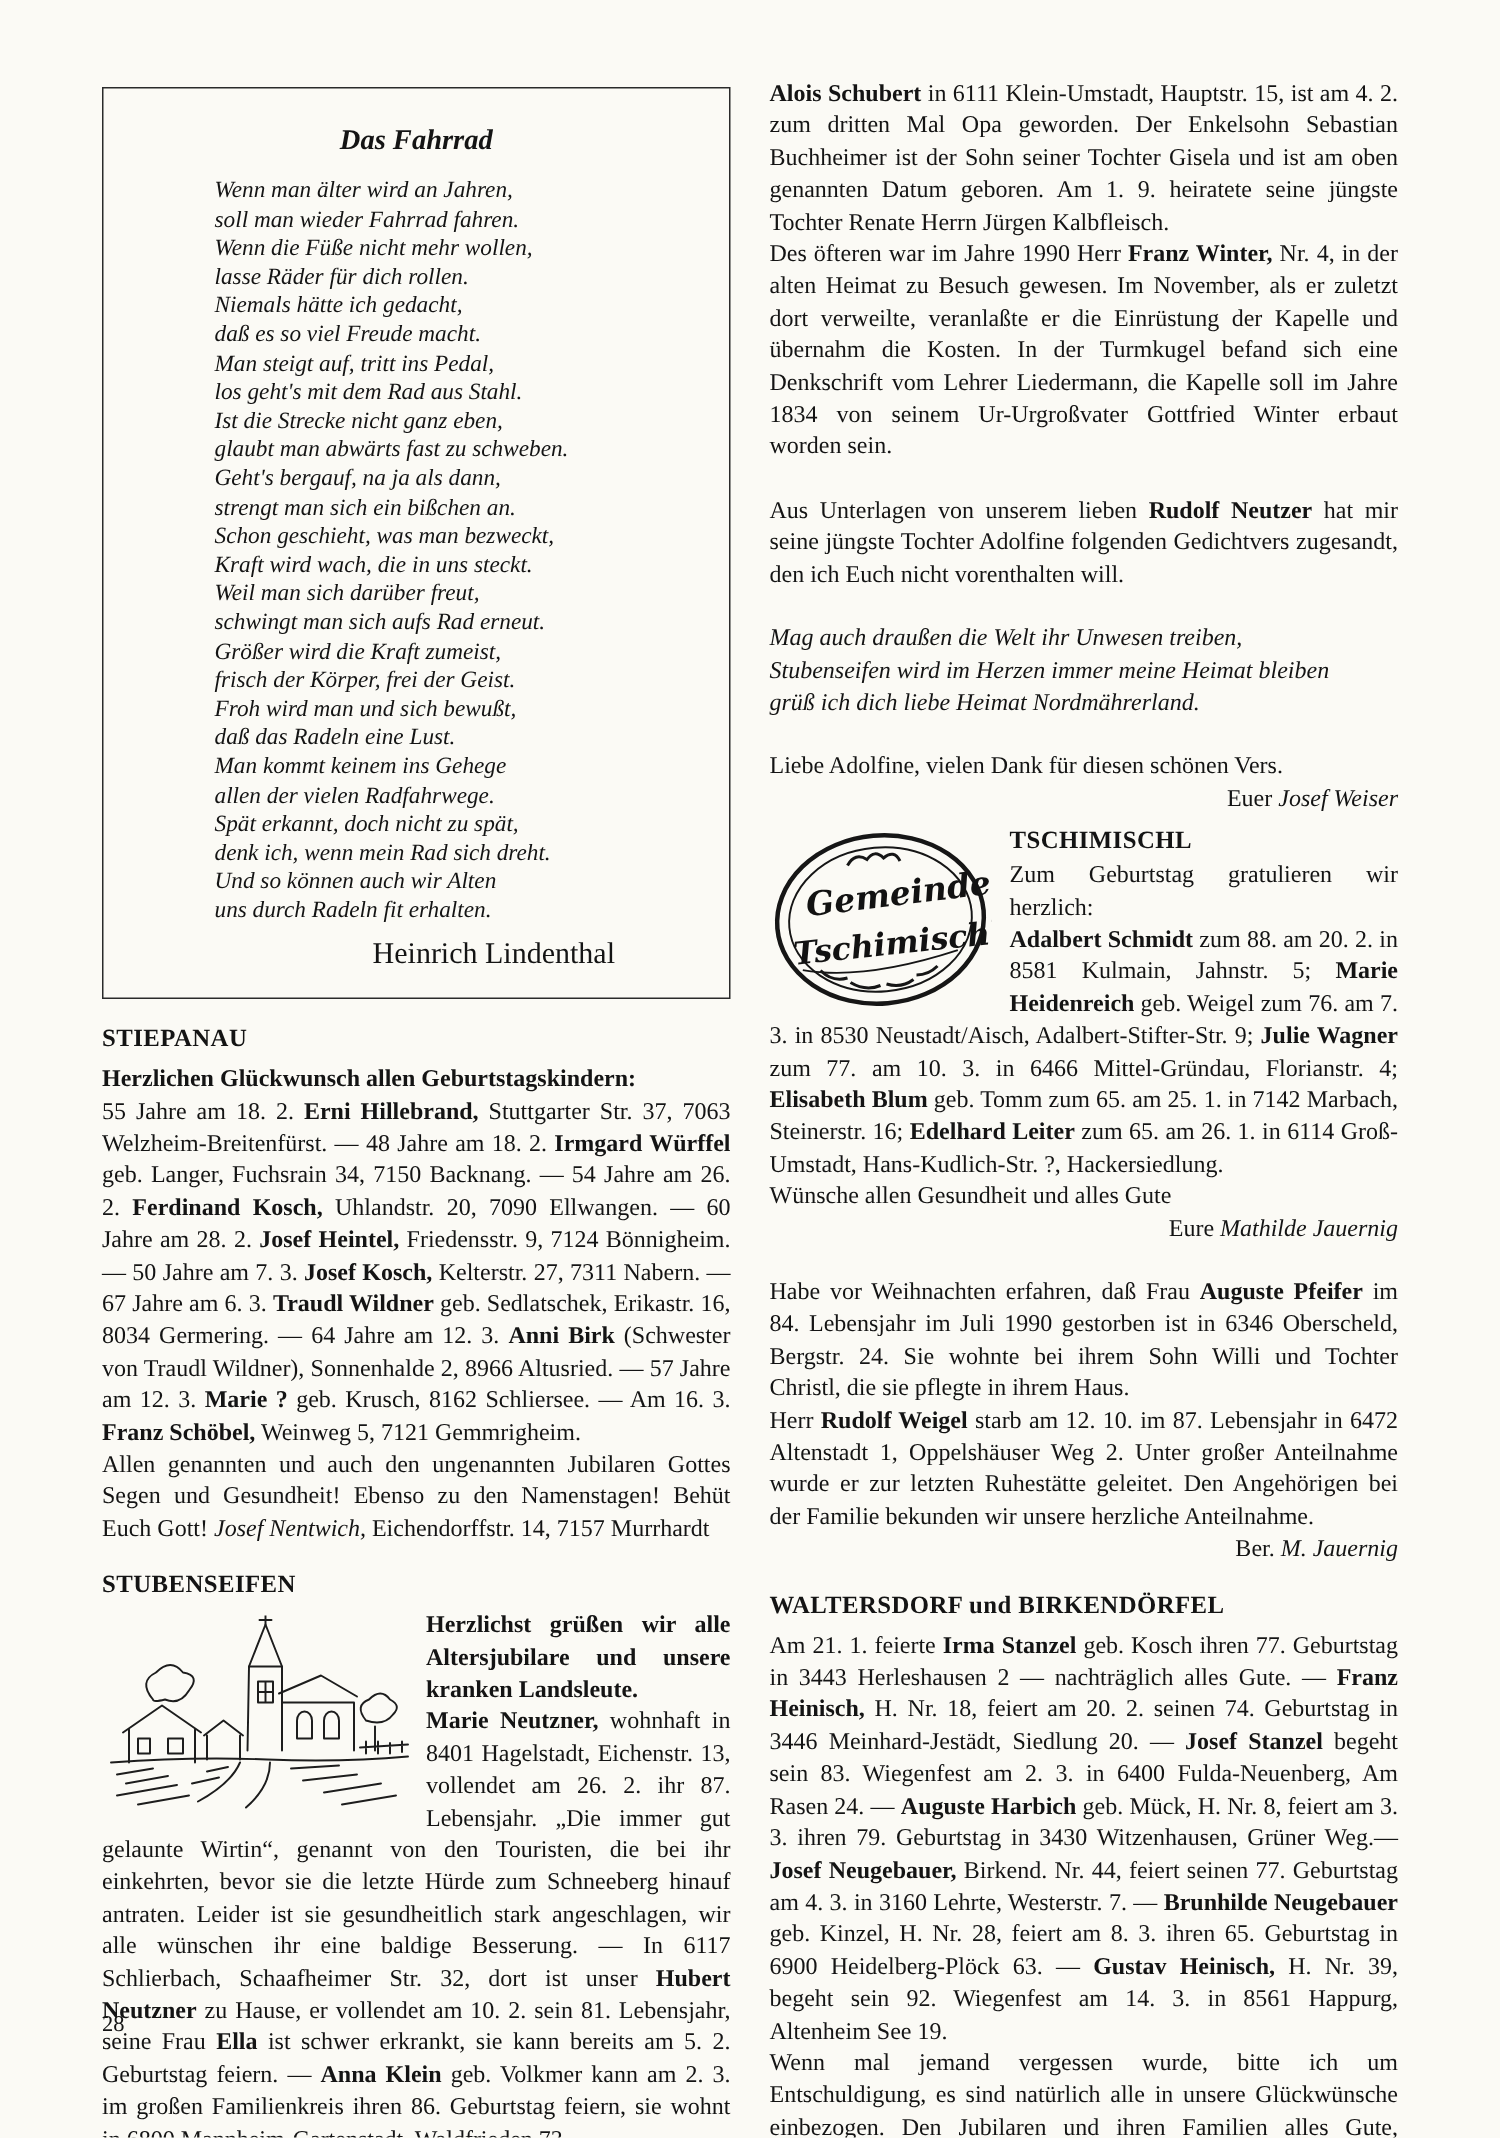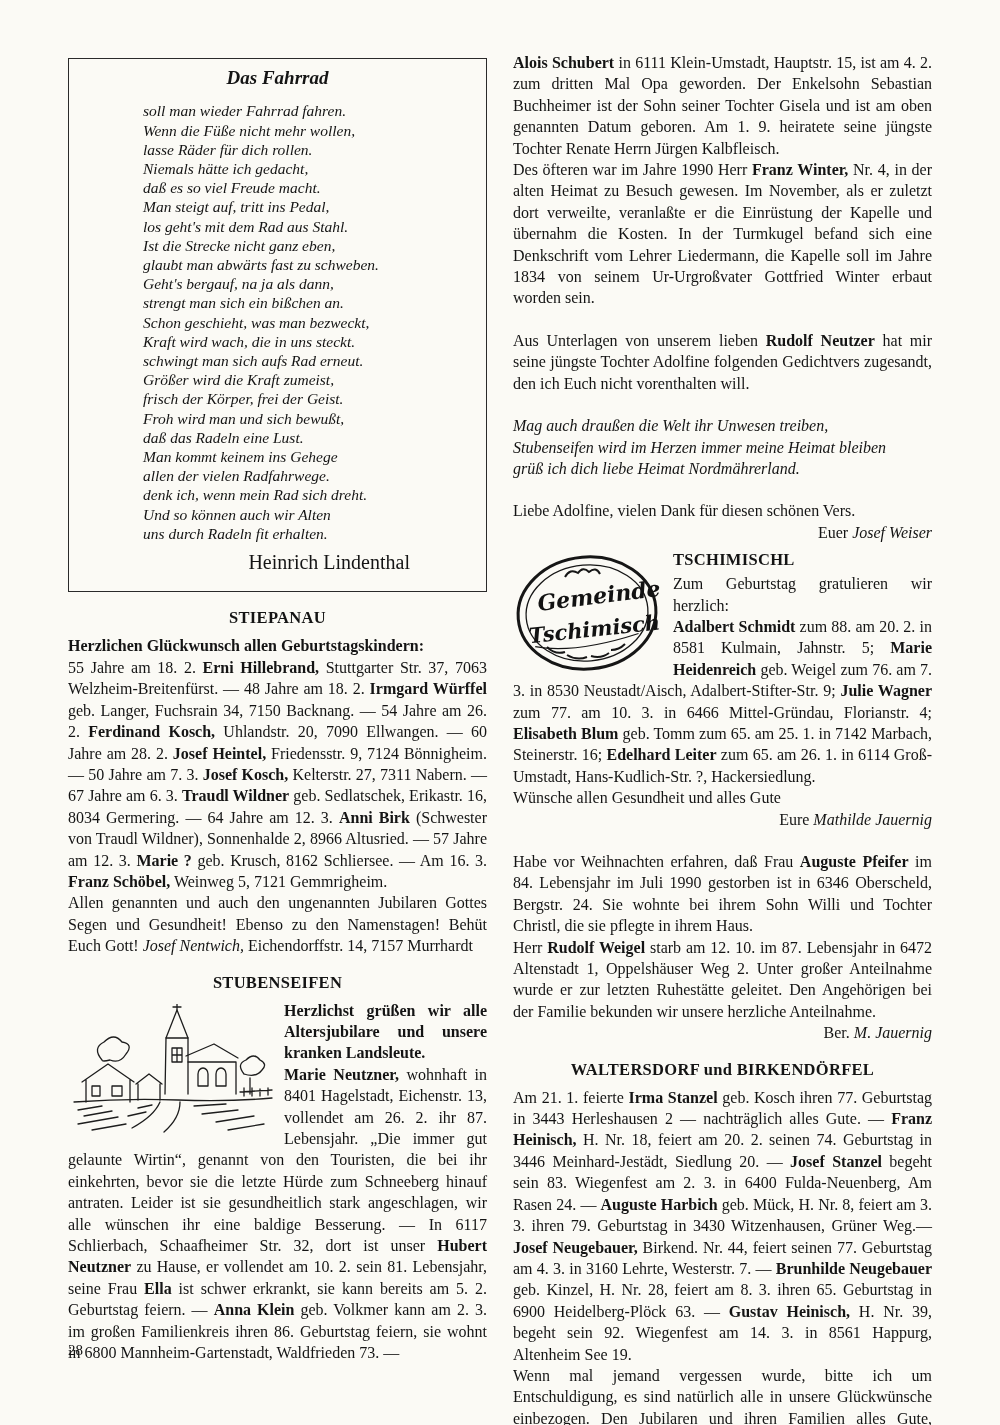--- a/index.html
+++ b/index.html
@@ -13,32 +13,32 @@
     position: relative;
     overflow: hidden;
   }
   .page { display: flex; gap: 26px; padding: 52px 68px 0 68px; }
   .col { width: 419px; line-height: 21.4px; }
   p { margin: 0; text-align: justify; }
   .b { font-weight: bold; }
   .i { font-style: italic; }
   .gap { margin-top: 21px; }
   .heading {
-    font-weight: bold; text-align: center;
+    font-weight: bold; 
     font-size: 16.5px; margin: 15px 0 7px 0; letter-spacing: .3px;
     line-height: 21px;
   }
   .heading-left { text-align: left; margin: 0 0 3px 0; }
   .sig { text-align: right; }
   .lead { font-weight: bold; }
 
   
   .poem-box {
     border: 1.5px solid #2a2a2a;
-    padding: 8px 18px 18px 18px;
+    padding: 24px 18px 18px 18px;
     margin: 6px 0 10px 0;
   }
   .poem-title {
     text-align: center; font-weight: bold; font-style: italic;
     font-size: 19px; margin-bottom: 13px;
   }
   .poem-lines {
     font-style: italic; font-size: 15.5px; line-height: 19.2px;
     padding-left: 56px; text-align: left;
   }
@@ -57,40 +57,43 @@
 </head>
 <body>
 
 <div class="page">
 
   <div class="col">
 
     <div class="poem-box">
       <div class="poem-title">Das Fahrrad</div>
       <div class="poem-lines">
+          <div>Wenn man älter wird an Jahren,</div>
           <div>soll man wieder Fahrrad fahren.</div>
           <div>Wenn die Füße nicht mehr wollen,</div>
           <div>lasse Räder für dich rollen.</div>
           <div>Niemals hätte ich gedacht,</div>
           <div>daß es so viel Freude macht.</div>
           <div>Man steigt auf, tritt ins Pedal,</div>
           <div>los geht's mit dem Rad aus Stahl.</div>
           <div>Ist die Strecke nicht ganz eben,</div>
           <div>glaubt man abwärts fast zu schweben.</div>
           <div>Geht's bergauf, na ja als dann,</div>
           <div>strengt man sich ein bißchen an.</div>
           <div>Schon geschieht, was man bezweckt,</div>
           <div>Kraft wird wach, die in uns steckt.</div>
+          <div>Weil man sich darüber freut,</div>
           <div>schwingt man sich aufs Rad erneut.</div>
           <div>Größer wird die Kraft zumeist,</div>
           <div>frisch der Körper, frei der Geist.</div>
           <div>Froh wird man und sich bewußt,</div>
           <div>daß das Radeln eine Lust.</div>
           <div>Man kommt keinem ins Gehege</div>
           <div>allen der vielen Radfahrwege.</div>
+          <div>Spät erkannt, doch nicht zu spät,</div>
           <div>denk ich, wenn mein Rad sich dreht.</div>
           <div>Und so können auch wir Alten</div>
           <div>uns durch Radeln fit erhalten.</div>
         </div>
       <div class="poem-author">Heinrich Lindenthal</div>
     </div>
 
     <h2 class="heading">STIEPANAU</h2>
     <p class="lead">Herzlichen Glückwunsch allen Geburtstagskindern:</p>
     <p><span>55 Jahre am 18. 2. </span><span class="b">Erni Hillebrand,</span><span> Stuttgarter Str. 37, 7063 Welzheim-Breitenfürst. — 48 Jahre am 18. 2. </span><span class="b">Irmgard Würffel</span><span> geb. Langer, Fuchsrain 34, 7150 Backnang. — 54 Jahre am 26. 2. </span><span class="b">Ferdinand Kosch,</span><span> Uhlandstr. 20, 7090 Ellwangen. — 60 Jahre am 28. 2. </span><span class="b">Josef Heintel,</span><span> Friedensstr. 9, 7124 Bönnigheim. — 50 Jahre am 7. 3. </span><span class="b">Josef Kosch,</span><span> Kelterstr. 27, 7311 Nabern. — 67 Jahre am 6. 3. </span><span class="b">Traudl Wildner</span><span> geb. Sedlatschek, Erikastr. 16, 8034 Germering. — 64 Jahre am 12. 3. </span><span class="b">Anni Birk</span><span> (Schwester von Traudl Wildner), Sonnenhalde 2, 8966 Altusried. — 57 Jahre am 12. 3. </span><span class="b">Marie ?</span><span> geb. Krusch, 8162 Schliersee. — Am 16. 3. </span><span class="b">Franz Schöbel,</span><span> Weinweg 5, 7121 Gemmrigheim.</span></p>

